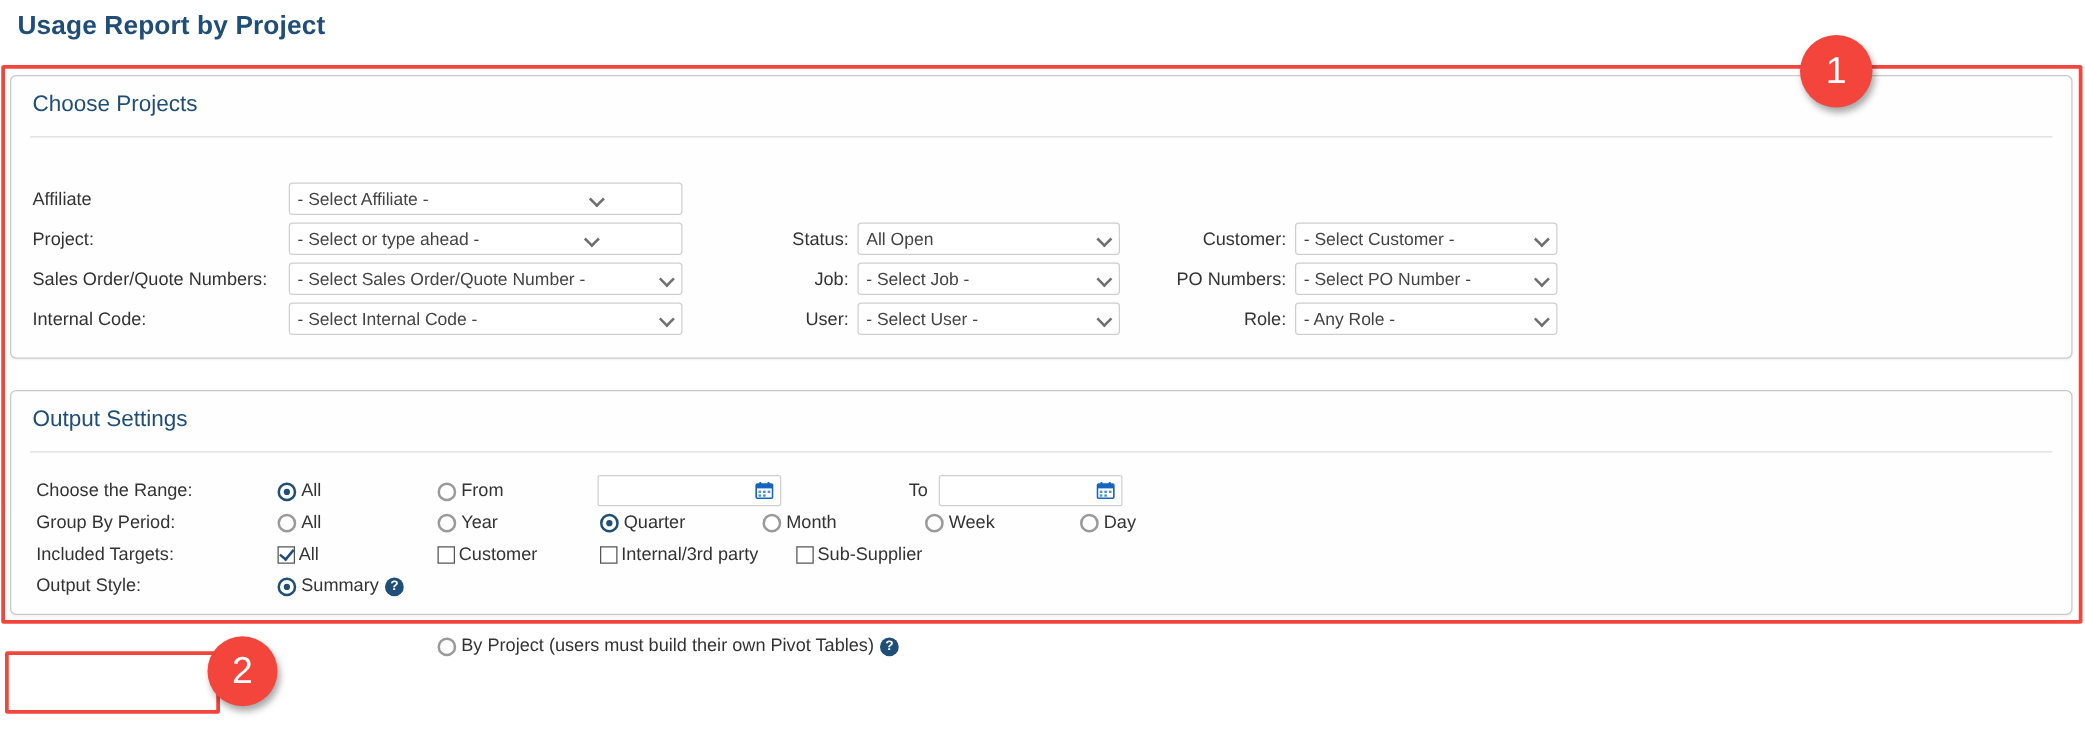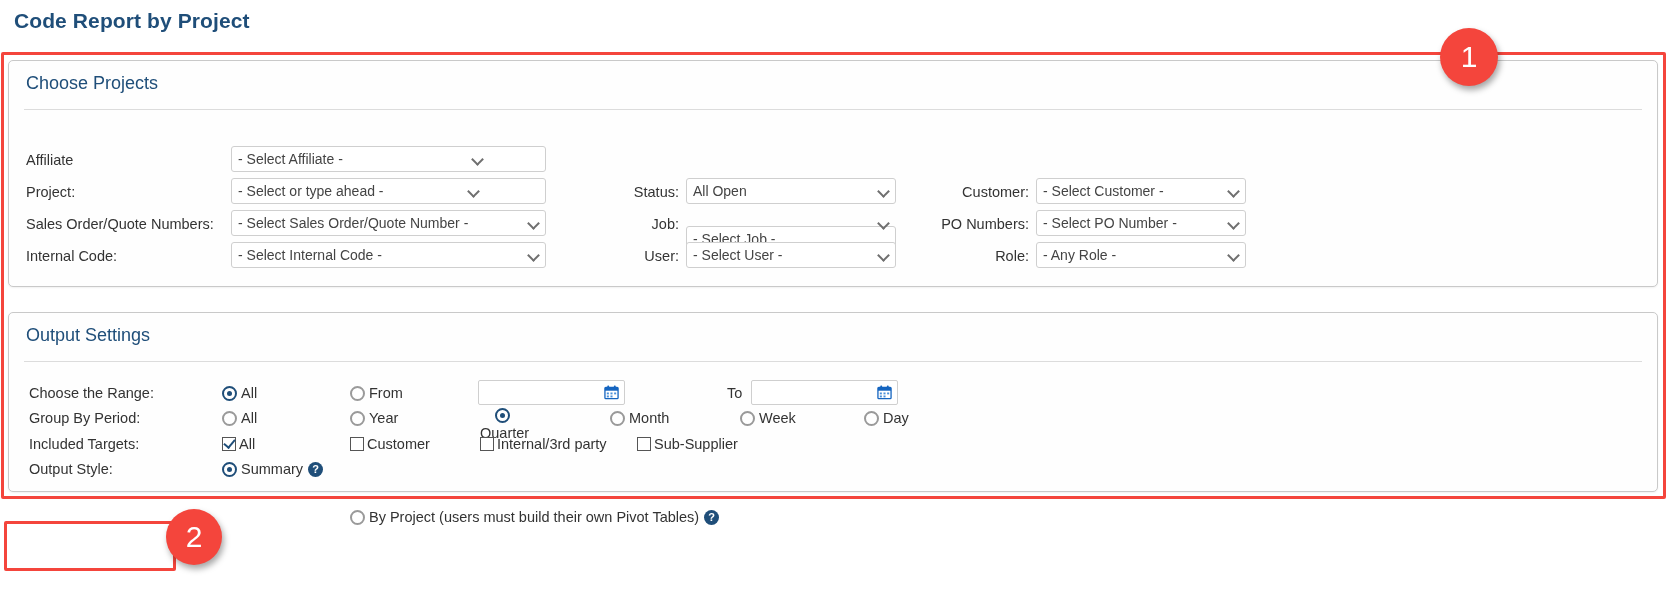--- a/index.html
+++ b/index.html
@@ -209,21 +209,21 @@
     color: #1f4e79;
     cursor: pointer;
   }
   .gear { width: 16px; height: 16px; flex: 0 0 auto; }
 </style>
 </head>
 <body>
 
 <div id="root">
 
-  <div class="page-title">Code Report by Project</div>
+  <div class="page-title">Usage Report by Project</div>
 
   <div class="panel" id="panel-projects">
     <div class="panel-title">Choose Projects</div>
     <div class="panel-rule"></div>
 
     <div class="lbl" style="left:17px; top:89px;">Affiliate</div>
     <div class="lbl" style="left:17px; top:121px;">Project:</div>
     <div class="lbl" style="left:17px; top:153px;">Sales Order/Quote Numbers:</div>
     <div class="lbl" style="left:17px; top:185px;">Internal Code:</div>
 
@@ -256,21 +256,21 @@
     <div class="lbl right" style="left:520px; width:150px; top:153px;">Job:</div>
     <div class="lbl right" style="left:520px; width:150px; top:185px;">User:</div>
 
     <div class="ctl-wrap" style="left:677px; top:117px; width:210px; height:26px;">
       <select class="ctl" style="left:0; top:0; width:210px;">
         <option>All Open</option>
       </select>
       <div class="chev"></div>
     </div>
     <div class="ctl-wrap" style="left:677px; top:149px; width:210px; height:26px;">
-      <select class="ctl" style="left:0; top:16px; width:210px;">
+      <select class="ctl" style="left:0; top:0; width:210px;">
         <option>- Select Job -</option>
       </select>
       <div class="chev"></div>
     </div>
     <div class="ctl-wrap" style="left:677px; top:181px; width:210px; height:26px;">
       <select class="ctl" style="left:0; top:0; width:210px;">
         <option>- Select User -</option>
       </select>
       <div class="chev"></div>
     </div>
@@ -345,21 +345,21 @@
     <div class="lbl" style="left:20px; top:95px;">Group By Period:</div>
 
     <div class="opt" style="left:213px; top:95px;">
       <span class="radio"></span>
       <span>All</span>
     </div>
     <div class="opt" style="left:341px; top:95px;">
       <span class="radio"></span>
       <span>Year</span>
     </div>
-    <div class="opt" style="left:471px; top:95px;flex-direction:column;">
+    <div class="opt" style="left:471px; top:95px;">
       <span class="radio on"></span>
       <span>Quarter</span>
     </div>
     <div class="opt" style="left:601px; top:95px;">
       <span class="radio"></span>
       <span>Month</span>
     </div>
     <div class="opt" style="left:731px; top:95px;">
       <span class="radio"></span>
       <span>Week</span>

